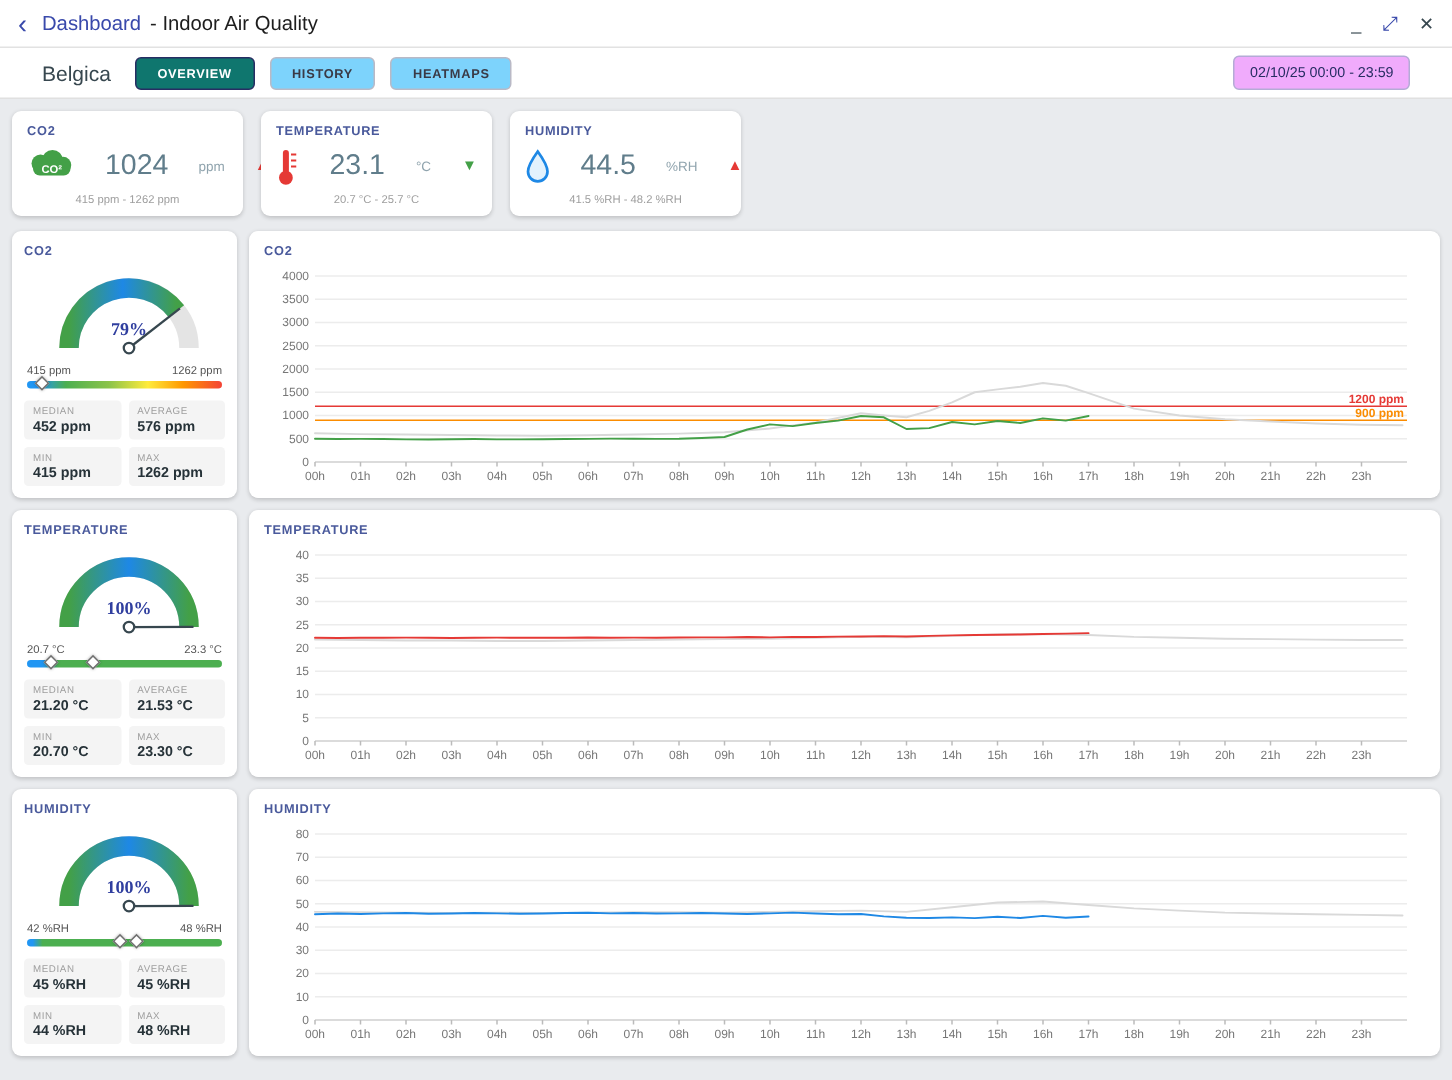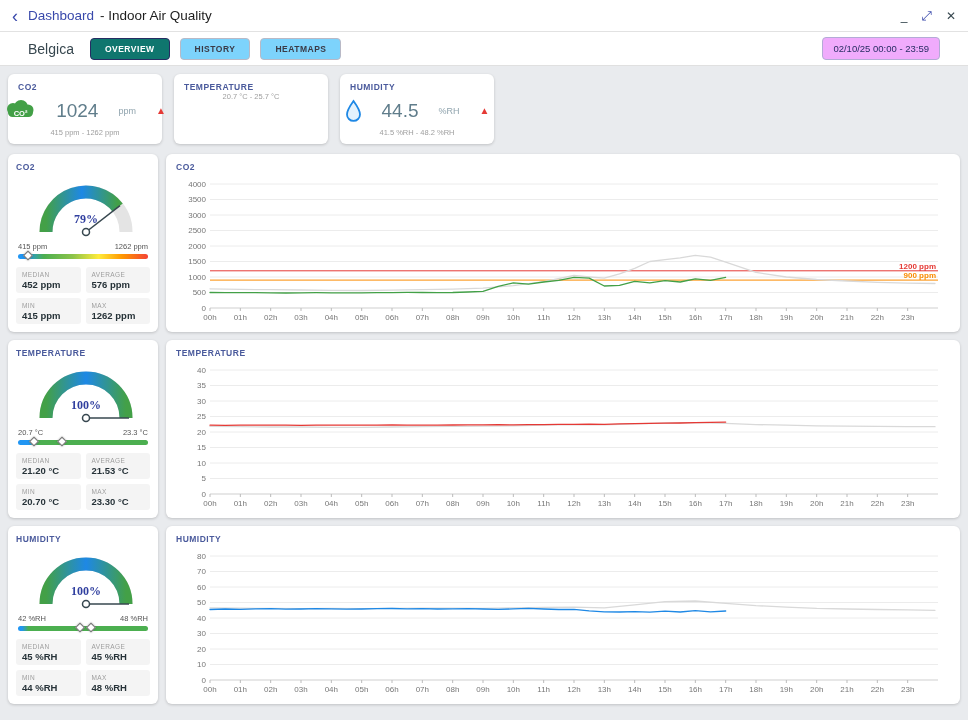--- a/index.html
+++ b/index.html
@@ -29,21 +29,21 @@
   .tab.active{ background:#0f766e; border-color:#272d63; color:#fff; }
   .date-btn{ font-family:inherit; margin-left:auto; font-size:9.5px; color:#272d63;
     border:1px solid #b4abd6; border-radius:4px; padding:5px 10px; background:#f0abfc; cursor:pointer; }
   
   .main{ padding:8px; }
   .card{ background:#fff; border-radius:6px; box-shadow:0 1px 3px rgba(0,0,0,.18); }
   .card-title{ font-size:8.5px; font-weight:bold; letter-spacing:.5px; color:#4a5a9c; }
   
   .summary-row{ display:flex; gap:12px; margin-bottom:10px; }
   .summary-card{ width:154px; padding:8px 10px 7px; }
-  .sum-mid{ display:flex; align-items:center; justify-content:center; gap:20px; margin:5px 0 3px; height:28px; }
+  .sum-mid{ display:flex; align-items:center; justify-content:space-between; gap:20px; margin:5px 0 3px; height:28px; }
   .sum-value{ font-size:19px; color:#607d8b; }
   .sum-unit{ font-size:9px; color:#90a4ae; }
   .trend{ font-size:10px; line-height:1; }
   .sum-range{ font-size:7.5px; color:#9e9e9e; text-align:center; }
   
   .grid-row{ display:flex; gap:8px; margin-bottom:8px; align-items:stretch; }
   .panel-card{ width:150px; flex:none; padding:8px; }
   .chart-card{ flex:1; padding:8px 10px 6px; }
   .gauge-wrap{ display:flex; justify-content:center; margin:2px 0 0;font-family:Liberation Serif, serif; }
   .slider{ margin:2px 2px 8px; }
@@ -101,20 +101,34 @@
         </span>
         <span class="sum-value">1024</span>
         <span class="sum-unit">ppm</span>
         <span class="trend" style="color: rgb(229, 57, 53);">▲</span>
       </div>
       <div class="sum-range">415 ppm - 1262 ppm</div>
     </div>
 
     <div class="card summary-card">
       <div class="card-title">TEMPERATURE</div>
+      <div class="sum-mid">
+        <span>
+          <svg width="15" height="26" viewBox="0 0 15 26">
+            <rect x="4.6" y="2" width="4" height="16" rx="2" fill="#e53935"></rect>
+            <circle cx="6.6" cy="20.5" r="4.6" fill="#e53935"></circle>
+            <line x1="10" y1="5" x2="13.5" y2="5" stroke="#e53935" stroke-width="1.2"></line>
+            <line x1="10" y1="9" x2="13.5" y2="9" stroke="#e53935" stroke-width="1.2"></line>
+            <line x1="10" y1="13" x2="13.5" y2="13" stroke="#e53935" stroke-width="1.2"></line>
+          </svg>
+        </span>
+        <span class="sum-value">23.1</span>
+        <span class="sum-unit">°C</span>
+        <span class="trend" style="color: rgb(67, 160, 71);">▼</span>
+      </div>
       <div class="sum-range">20.7 °C - 25.7 °C</div>
     </div>
 
     <div class="card summary-card">
       <div class="card-title">HUMIDITY</div>
       <div class="sum-mid">
         <span>
           <svg width="17" height="24" viewBox="0 0 17 24">
             <path d="M8.5 2 C8.5 2 2 11 2 15.4 A6.5 6.5 0 0 0 15 15.4 C15 11 8.5 2 8.5 2 Z" fill="#e3f2fd" stroke="#1e88e5" stroke-width="1.8"></path>
           </svg>

